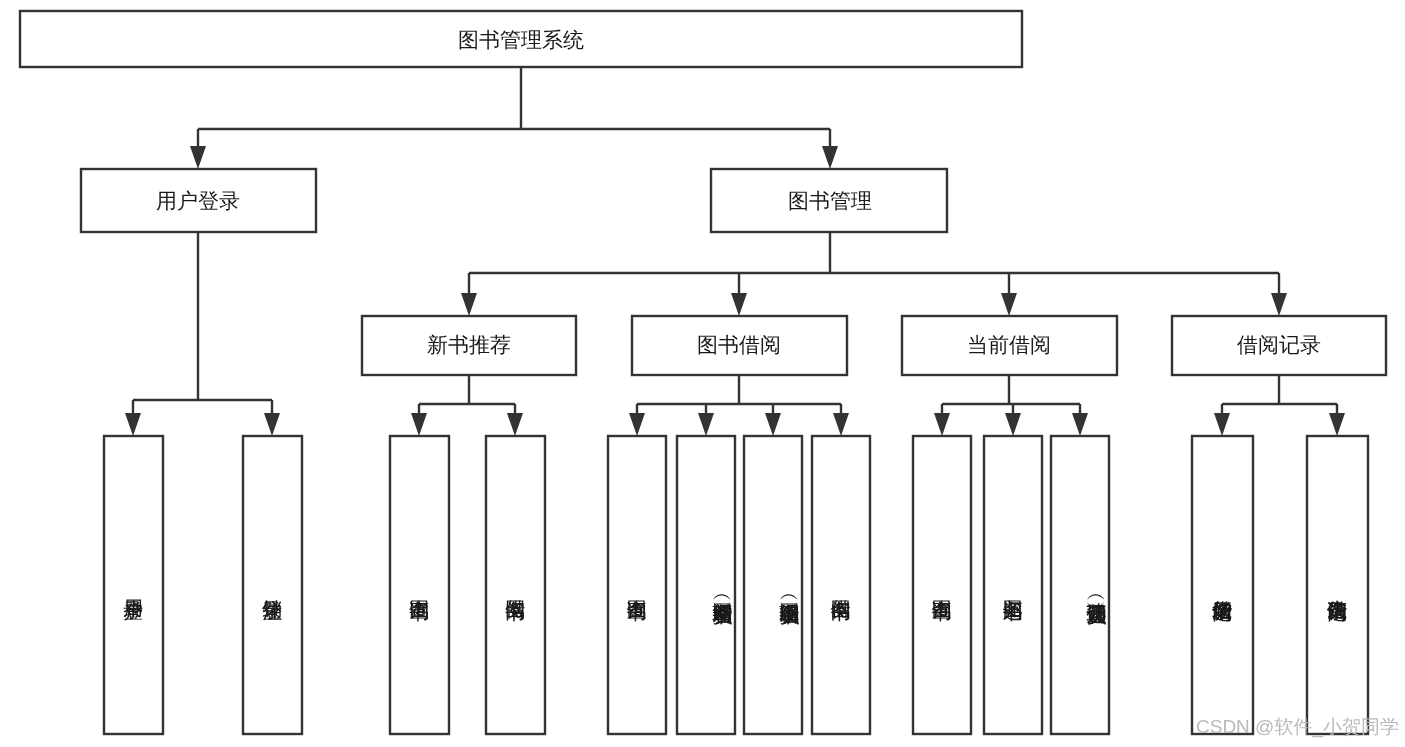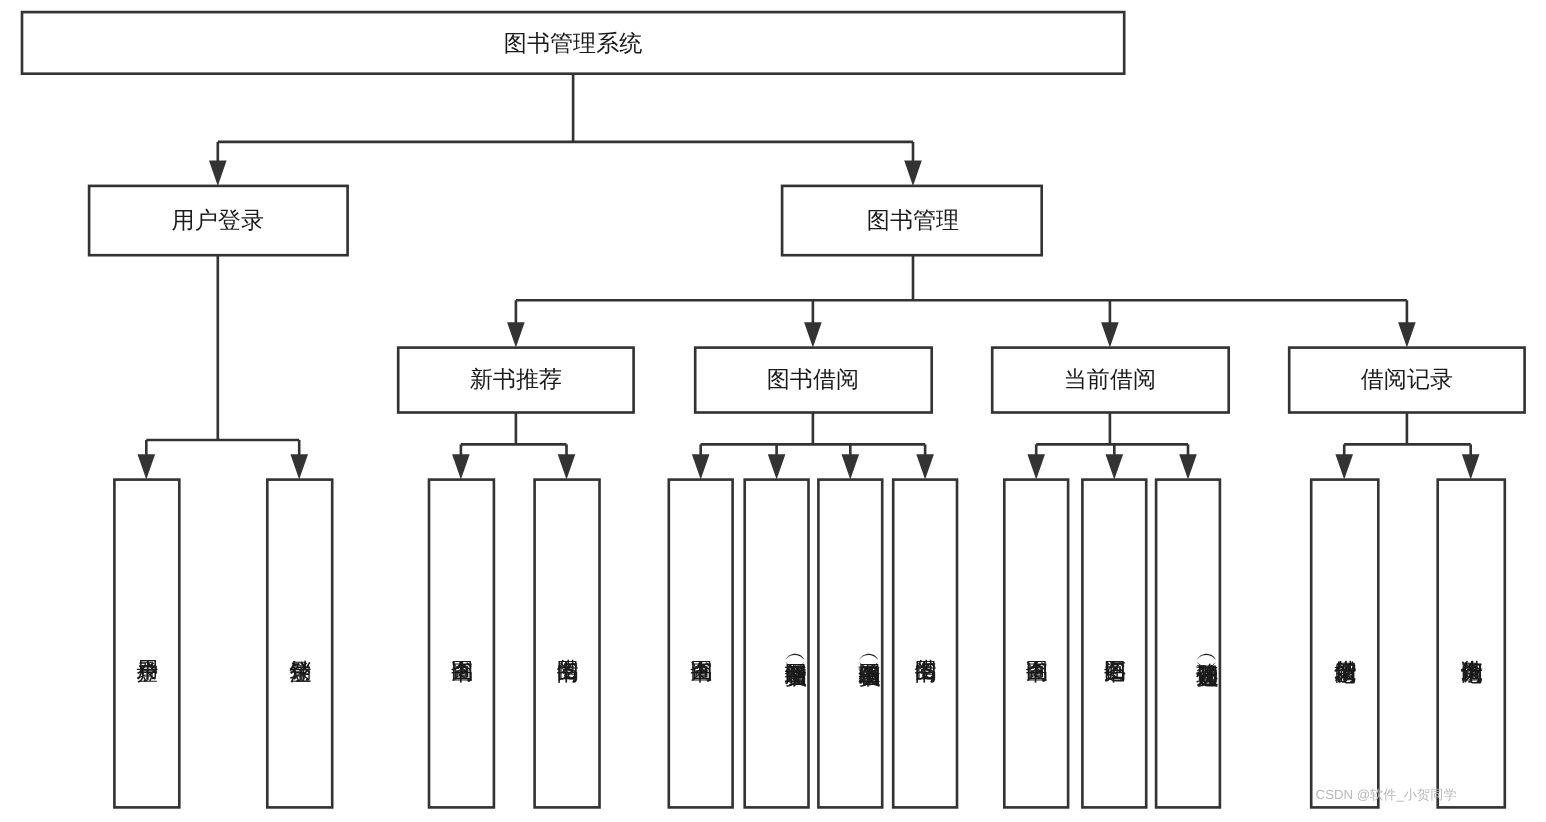--- a/index.html
+++ b/index.html
@@ -60,21 +60,21 @@
     white-space: nowrap;
     letter-spacing: 0.02em;
     display: flex;
     align-items: center;
     justify-content: center;
     pointer-events: none;
   }
   .watermark {
     position: absolute;
     font-family: "Liberation Sans", "DejaVu Sans", sans-serif;
-    font-size: 12px;
+    font-size: 19px;
     color: #b9b9b9;
     white-space: nowrap;
   }
 </style>
 </head>
 <body>
 
 <div id="diagram-root">
 
   <svg class="flow" viewBox="0 0 1405 747" xmlns="http://www.w3.org/2000/svg">

